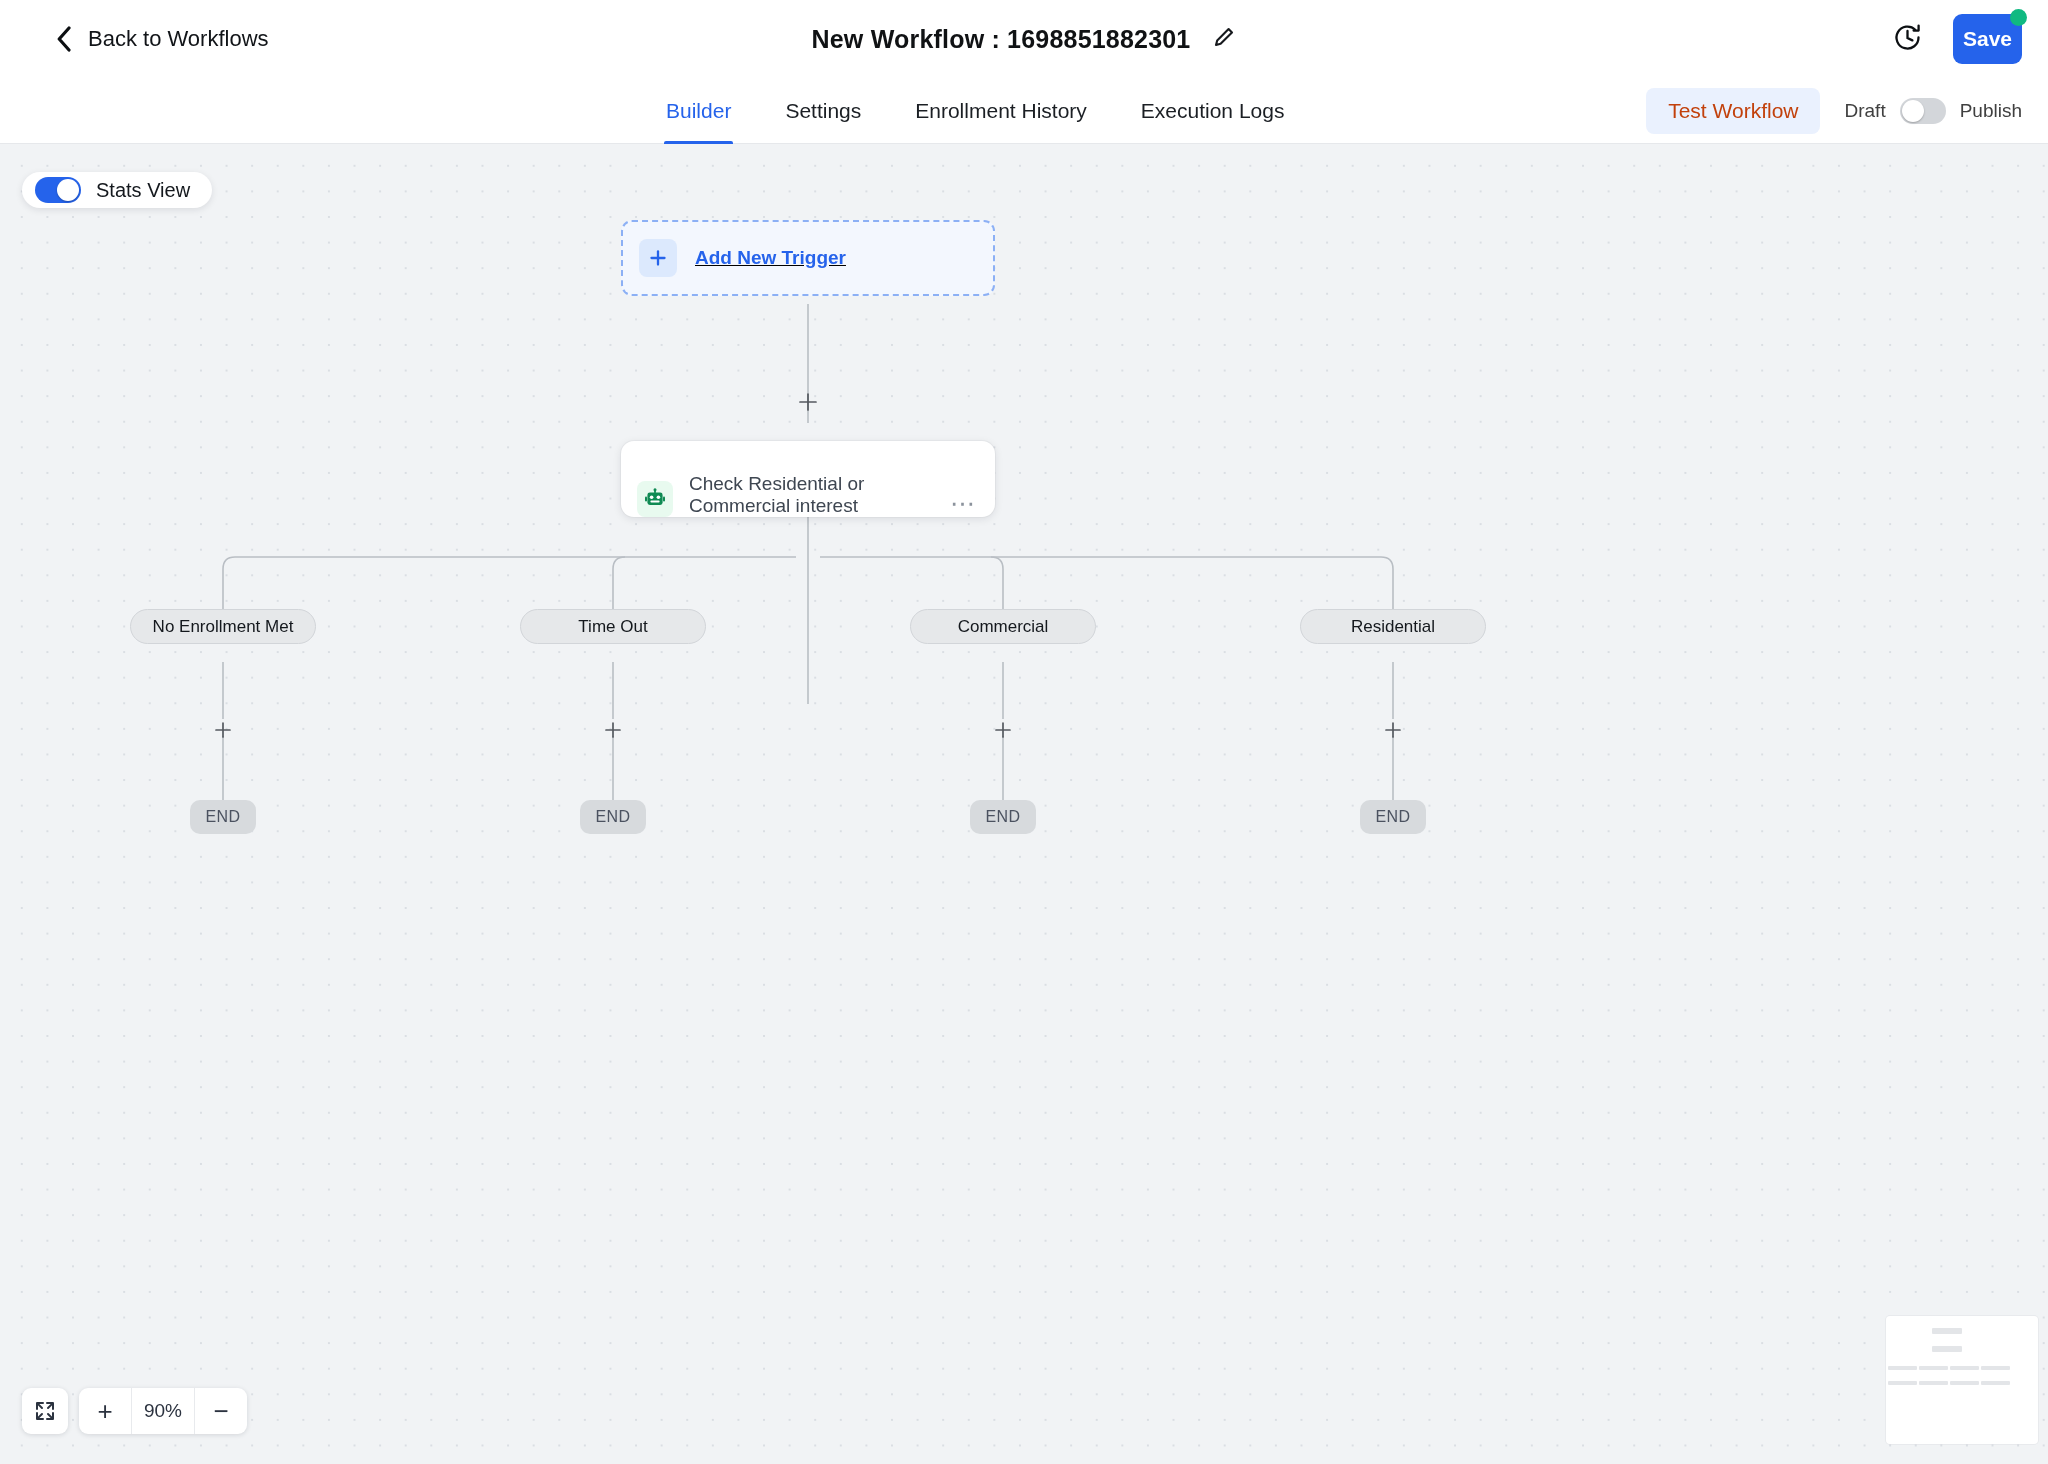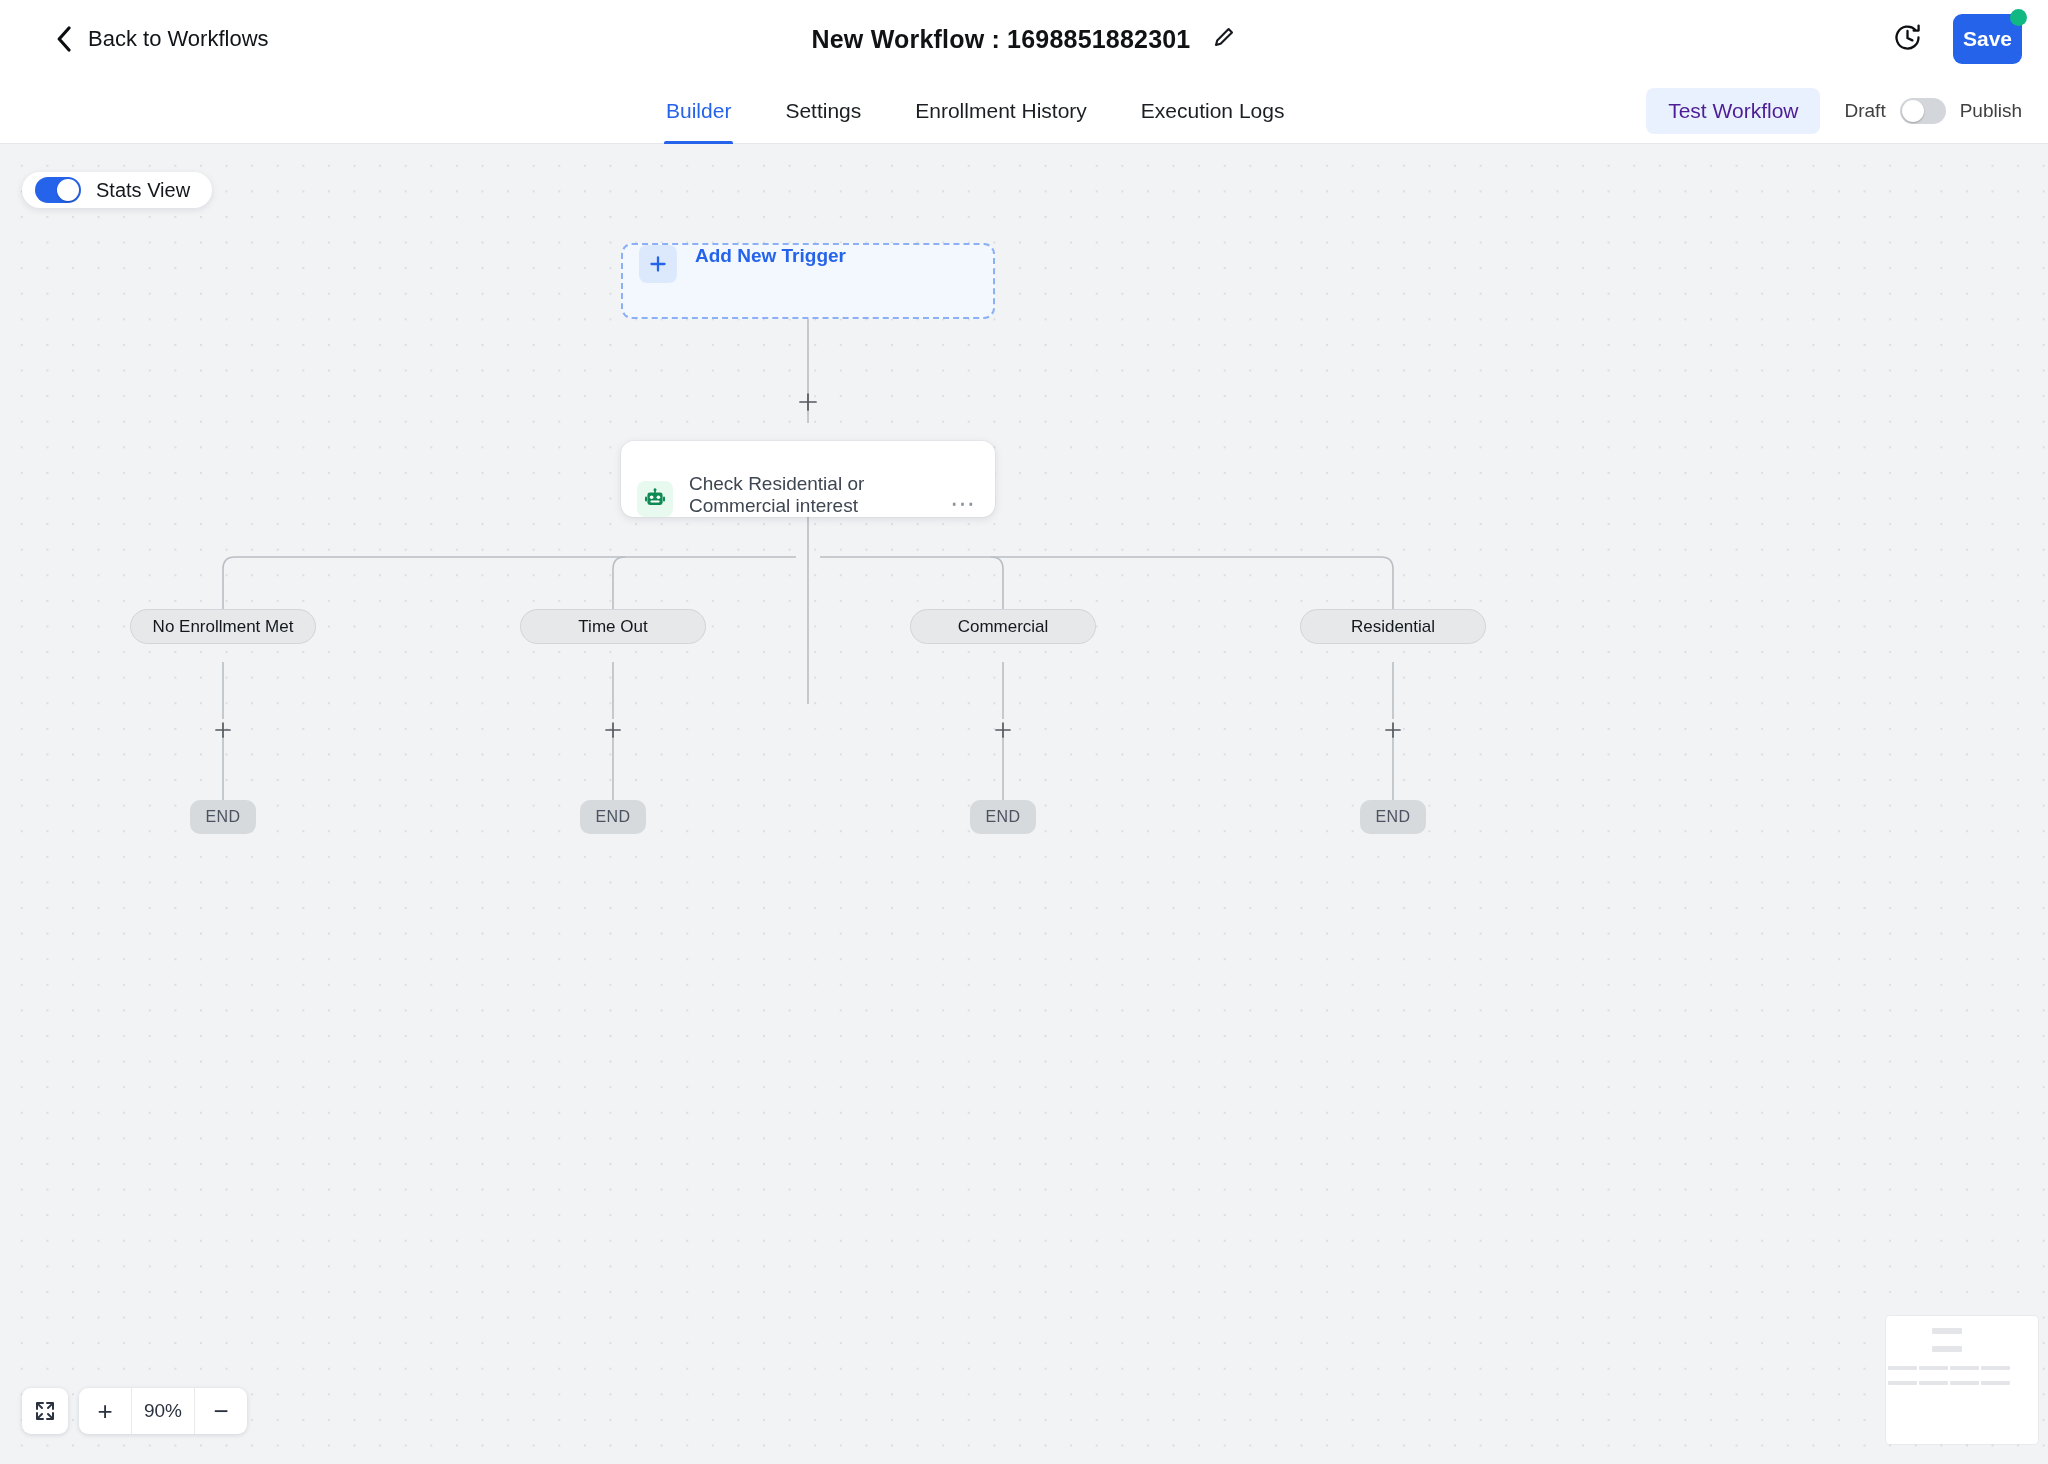--- a/index.html
+++ b/index.html
@@ -67,21 +67,21 @@
   .tab.active { color: #2563eb; }
   .tab.active::after {
     content:''; position: absolute; left: 0; right: 0; bottom: 0;
     height: 3px; background: #2563eb; border-radius: 2px 2px 0 0;
   }
   .tabbar-right {
     position: absolute; right: 26px; top: 0; height: 66px;
     display: flex; align-items: center; gap: 24px;
   }
   .test-wf {
-    background: #eaf1fe; color: #4c1d95; border: none; font-family: inherit;
+    background: #eaf1fe; color: #c2410c; border: none; font-family: inherit;
     font-size: 21px; padding: 8px 22px; height: 46px; border-radius: 8px;
     cursor: pointer;
   }
   .pub-wrap { display: flex; align-items: center; gap: 14px; }
   .pub-label { font-size: 19px; color: #404040; }
   .toggle {
     width: 46px; height: 26px; border-radius: 13px;
     background: #d3d6da; position: relative; cursor: pointer; flex: none;
   }
   .toggle .knob {
@@ -113,24 +113,24 @@
   }
   .stats-label { font-size: 20px; color: #14181d; }
 
   
   .edges { position: absolute; left: 0; top: 0; width: 2048px; height: 1320px; }
 
   
   .node { position: absolute; }
 
   .trigger-box {
-    left: 621px; top: 99px; width: 374px; height: 76px;
+    left: 621px; top: 76px; width: 374px; height: 76px;
     border: 2px dashed #8cb0f5; border-radius: 11px;
     background: #f3f7fe;
-    display: flex; align-items: flex-start; cursor: pointer;
+    display: flex; align-items: center; cursor: pointer; text-decoration: underline;
   }
   .trig-icon {
     width: 38px; height: 38px; border-radius: 8px; background: #dce9fd;
     margin-left: 16px; display: flex; align-items: center; justify-content: center;
     flex: none;
   }
   .trig-label { margin-left: 18px; font-size: 19px; font-weight: bold; color: #2563eb; }
 
   .action-card {
     left: 621px; top: 279px; width: 374px; height: 76px;

